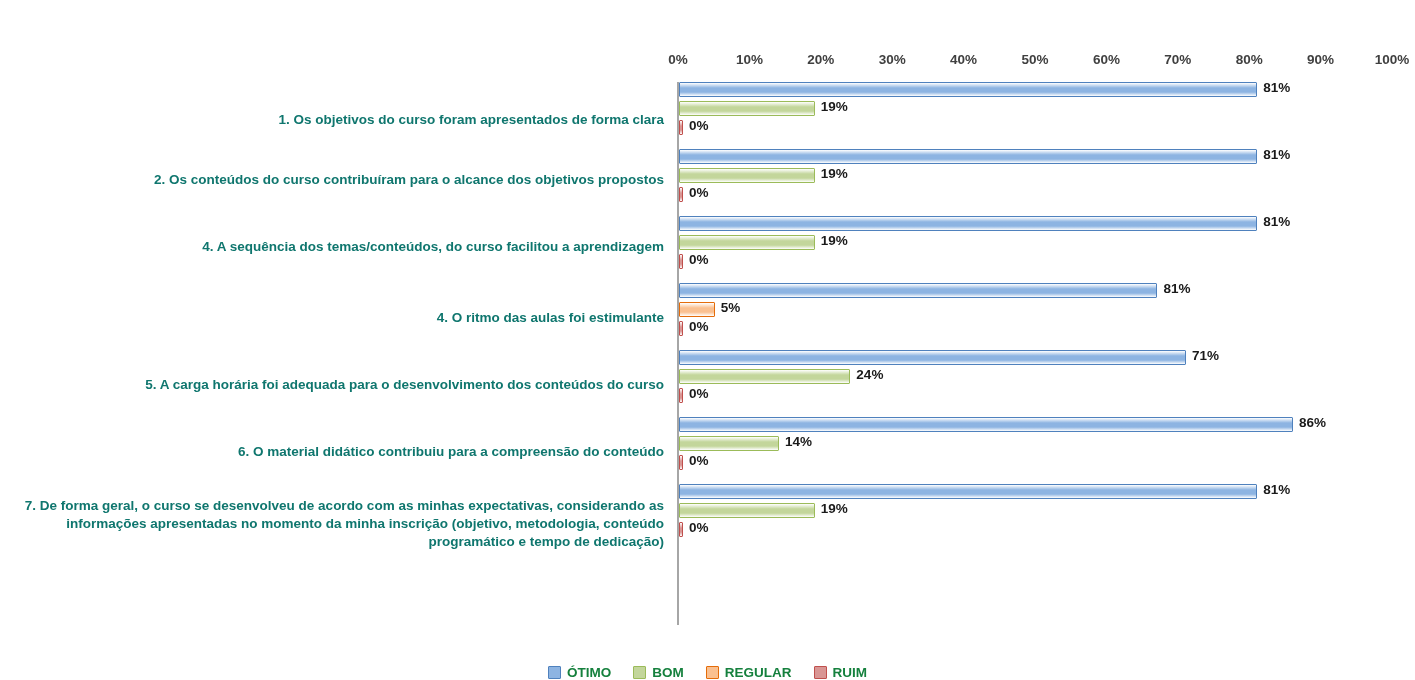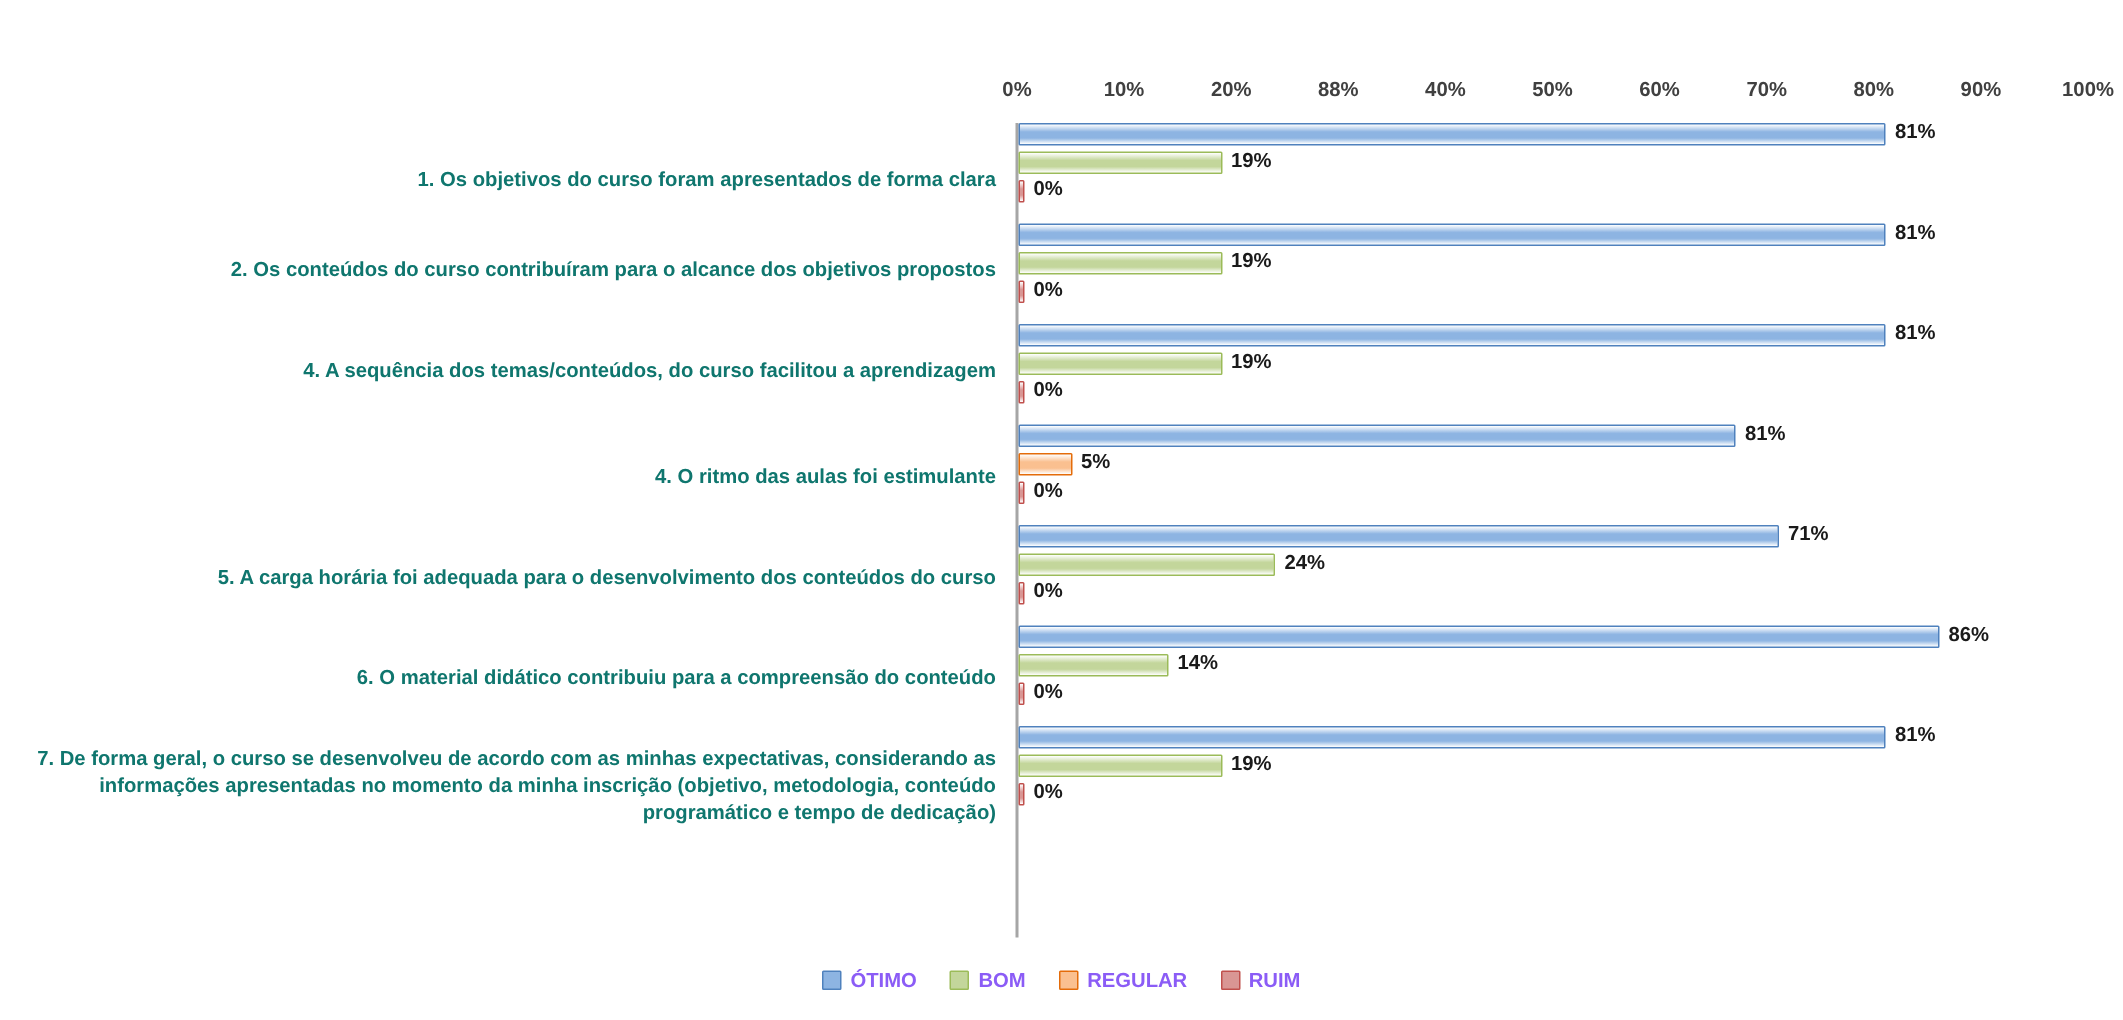--- a/index.html
+++ b/index.html
@@ -113,40 +113,41 @@
     justify-content: center;
     align-items: center;
     gap: 22px;
   }
   .legend-item {
     display: flex;
     align-items: center;
     gap: 6px;
     font-size: 13.5px;
     font-weight: bold;
-    color: #8b5cf6;
+    color: #15803d;
+    margin-top: 19px;
   }
   .legend-swatch {
     width: 11px;
     height: 11px;
     border-radius: 1px;
     display: inline-block;
   }
 </style>
 </head>
 <body>
 
 <div id="chart-root">
 
 
   <div class="axis-labels">
       <div class="axis-tick" style="left: 0px;">0%</div>
       <div class="axis-tick" style="left: 71.4px;">10%</div>
       <div class="axis-tick" style="left: 142.8px;">20%</div>
-      <div class="axis-tick" style="left: 214.2px;">88%</div>
+      <div class="axis-tick" style="left: 214.2px;">30%</div>
       <div class="axis-tick" style="left: 285.6px;">40%</div>
       <div class="axis-tick" style="left: 357px;">50%</div>
       <div class="axis-tick" style="left: 428.4px;">60%</div>
       <div class="axis-tick" style="left: 499.8px;">70%</div>
       <div class="axis-tick" style="left: 571.2px;">80%</div>
       <div class="axis-tick" style="left: 642.6px;">90%</div>
       <div class="axis-tick" style="left: 714px;">100%</div>
     </div>
 
   <div class="axis-line"></div>

